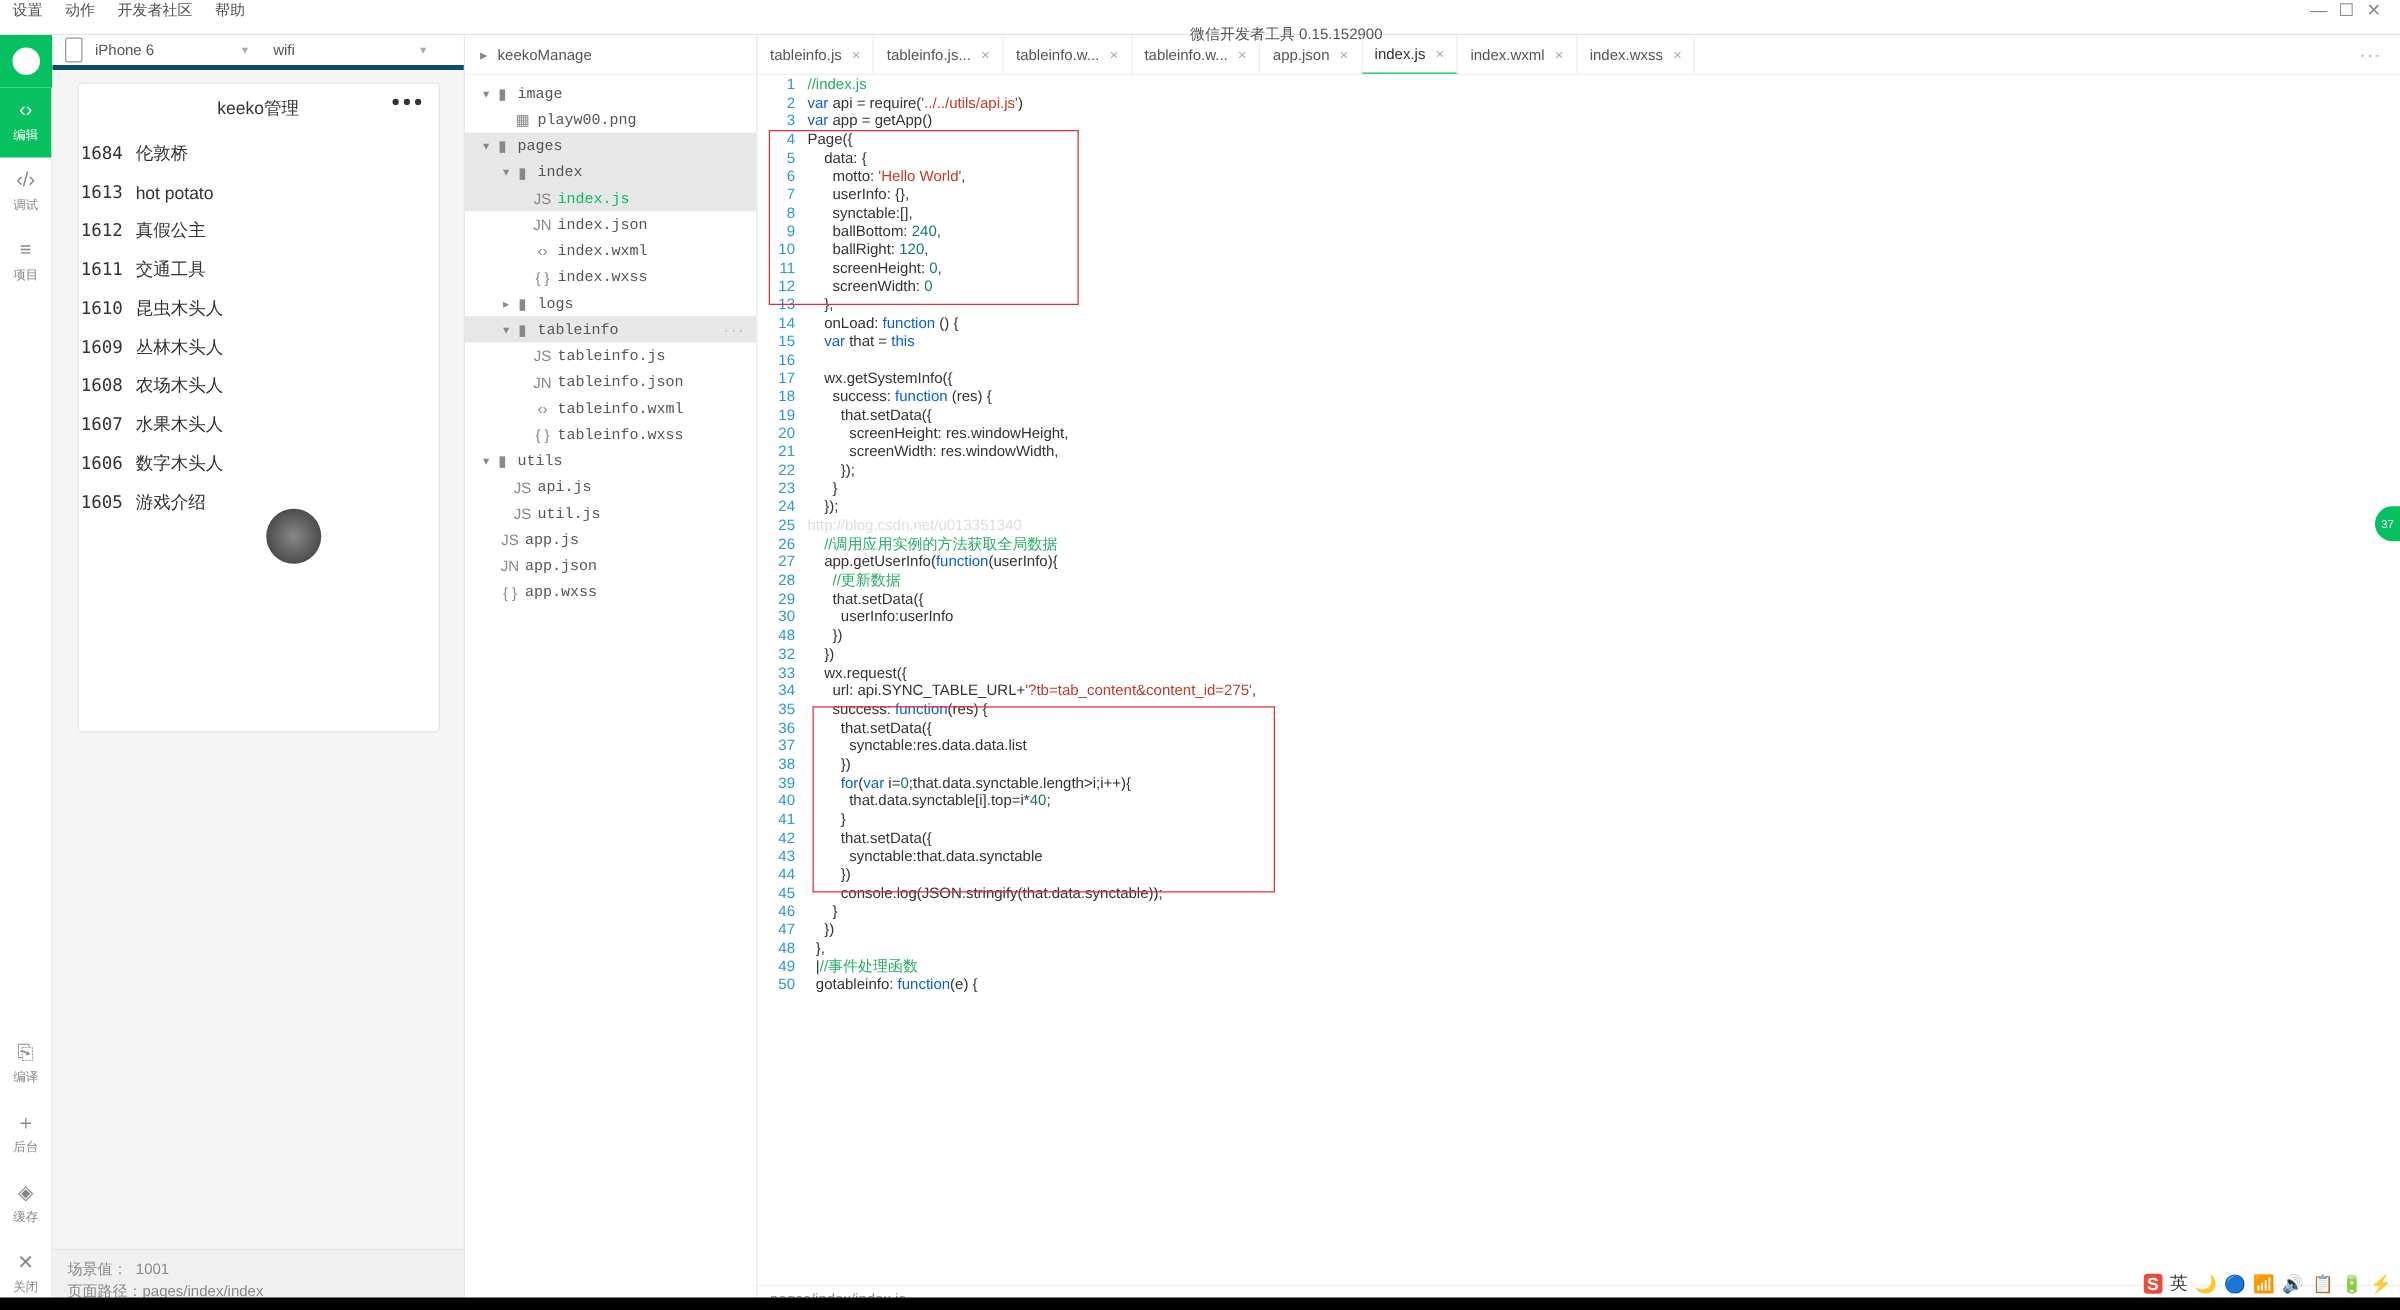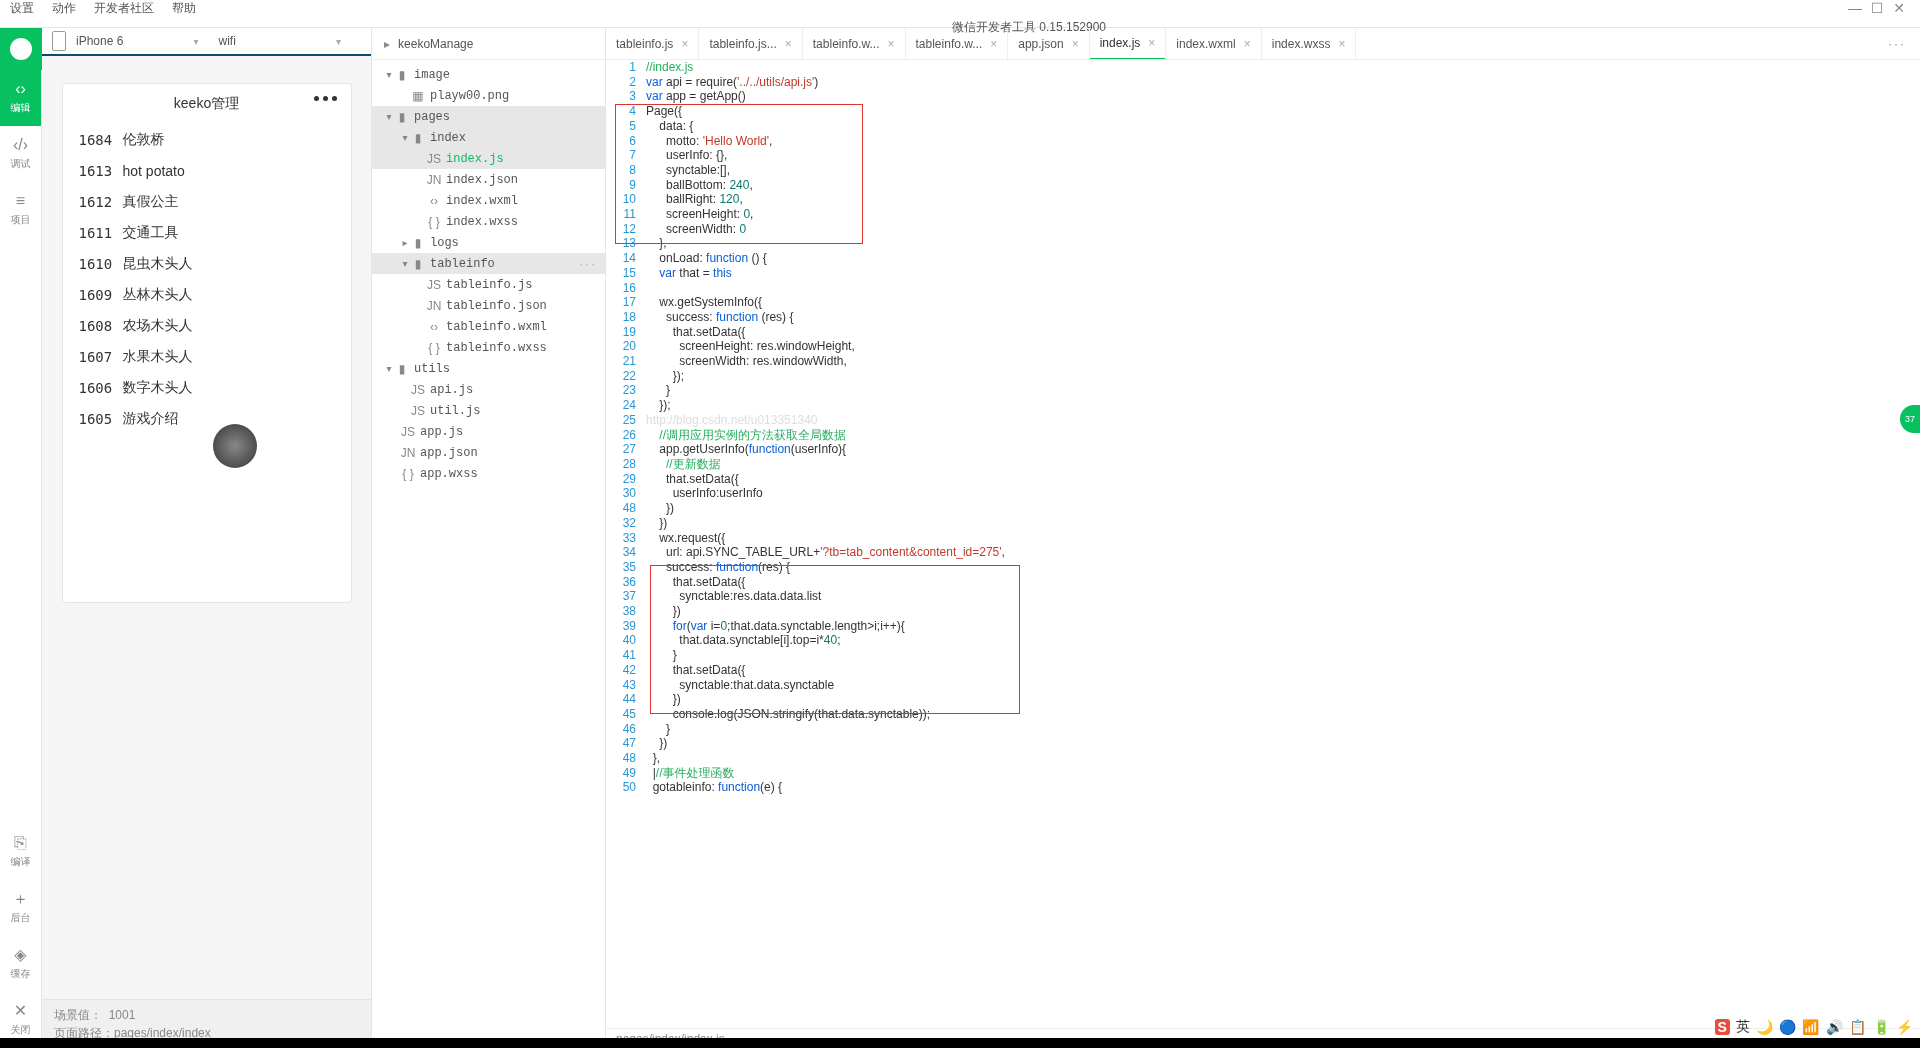--- a/index.html
+++ b/index.html
@@ -11,30 +11,30 @@
 .main { display:flex; height:calc(100% - 28px); }
 .left-rail { width:42px; background:#fff; border-right:1px solid #e5e5e5; display:flex; flex-direction:column; }
 .rail-avatar { width:42px; height:42px; background:#07c160; display:flex; align-items:center; justify-content:center; }
 .rail-avatar .av { width:22px; height:22px; background:#fff; border-radius:50%; }
 .rail-item { height:56px; display:flex; flex-direction:column; align-items:center; justify-content:center; color:#888; cursor:pointer; }
 .rail-item.active { background:#07c160; color:#fff; }
 .rail-ico { font-size:16px; line-height:1; }
 .rail-lbl { font-size:10px; margin-top:4px; }
 .rail-spacer { flex:1; }
 .sim-panel { width:330px; border-right:1px solid #e5e5e5; display:flex; flex-direction:column; background:#f5f5f5;}
-.sim-top { height:28px; display:flex; align-items:center; padding:0 10px; background:#fff; border-bottom:2px solid #0c4a6e; }
+.sim-top { height:28px; display:flex; align-items:center; padding:0 10px; background:#fff; border-bottom:4px solid #0c4a6e; }
 .sim-top .phone-ico { width:14px; height:20px; border:1px solid #999; border-radius:2px; margin-right:10px; }
 .sim-top .dd { flex:1; color:#555; display:flex; align-items:center; }
 .sim-top .dd .arr { margin-left:auto; margin-right:20px; color:#aaa; font-size:10px;}
 .sim-screen-wrap { flex:1; display:flex; justify-content:center; padding-top:10px;}
-.sim-screen { width:290px; height:520px; background:#fff; border:1px solid #e5e5e5; border-radius:4px; overflow:hidden; position:relative;margin-top:17px;}
+.sim-screen { width:290px; height:520px; background:#fff; border:1px solid #e5e5e5; border-radius:4px; overflow:hidden; position:relative;}
 .sim-header { height:40px; display:flex; align-items:center; justify-content:center; position:relative; font-size:14px; color:#333;}
 .sim-dots { position:absolute; right:14px; top:12px; display:flex; gap:4px;}
 .sim-dots span { width:5px; height:5px; background:#333; border-radius:50%; }
-.sim-list { padding:0 16px; }
+.sim-list { padding:0 2px; }
 .sim-row { display:flex; align-items:center; height:31px; font-size:14px; font-family:"SimSun",serif;}
 .sim-id { width:44px; font-family:monospace; color:#333; }
 .sim-name { color:#333; }
 .sim-avatar { position:absolute; left:150px; top:340px; width:44px; height:44px; border-radius:50%; background:radial-gradient(circle,#888 0%,#333 100%); }
 .sim-footer { background:#f0f0f0; padding:6px 12px; color:#888; border-top:1px solid #e5e5e5;}
 .sim-footer div { line-height:18px; }
 .tree-panel { width:234px; border-right:1px solid #e5e5e5; display:flex; flex-direction:column; }
 .tree-head { height:32px; display:flex; align-items:center; padding:0 12px; border-bottom:1px solid #eee; color:#555;}
 .tree-head .ico { margin-right:8px; color:#888; }
 .tree { flex:1; overflow:auto; padding-top:4px;}

